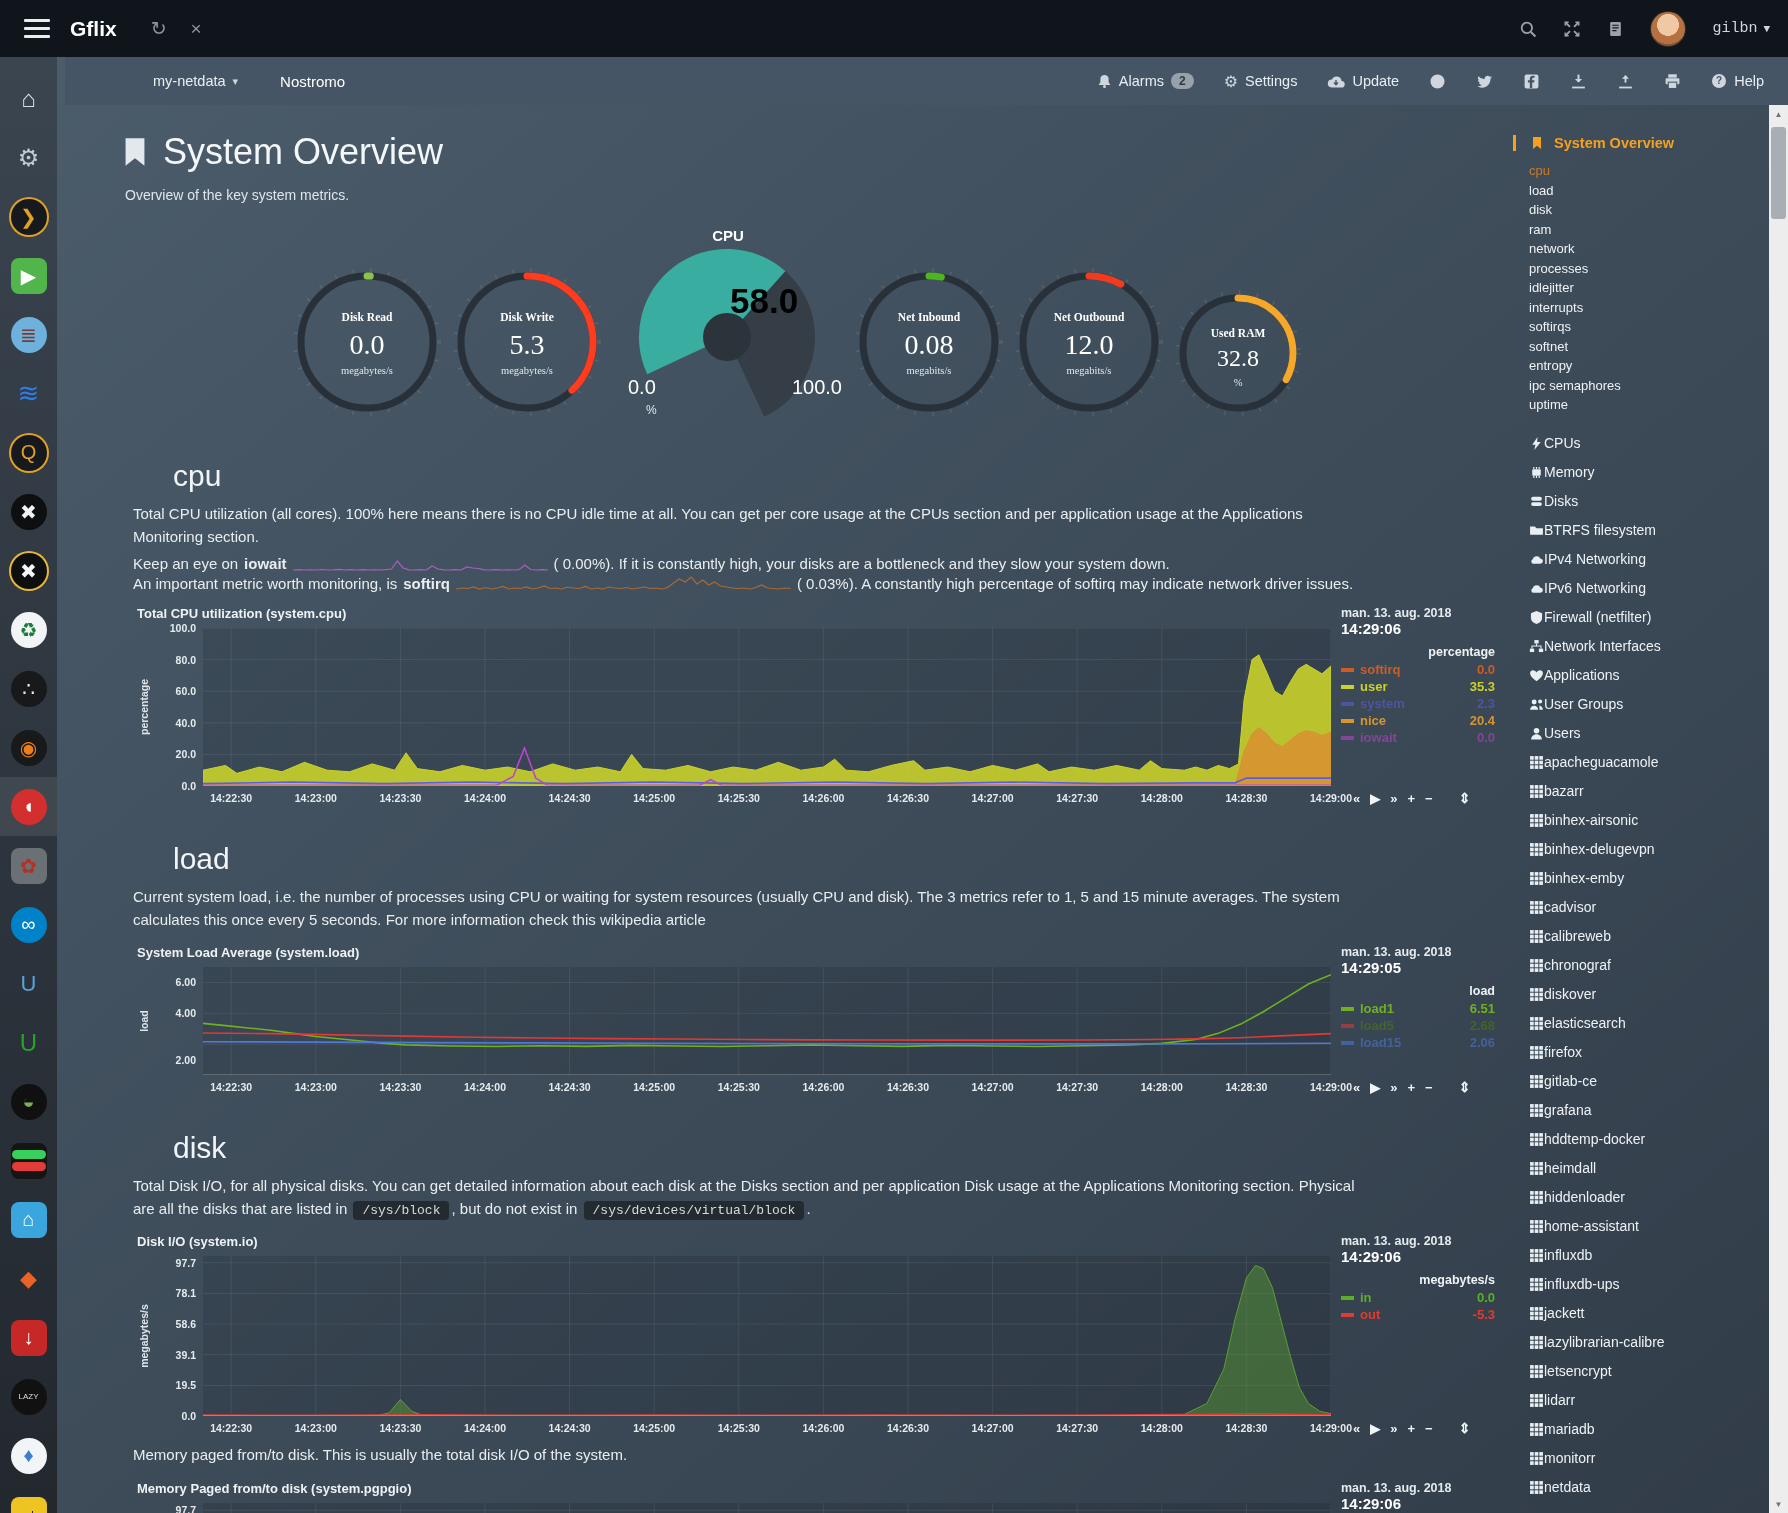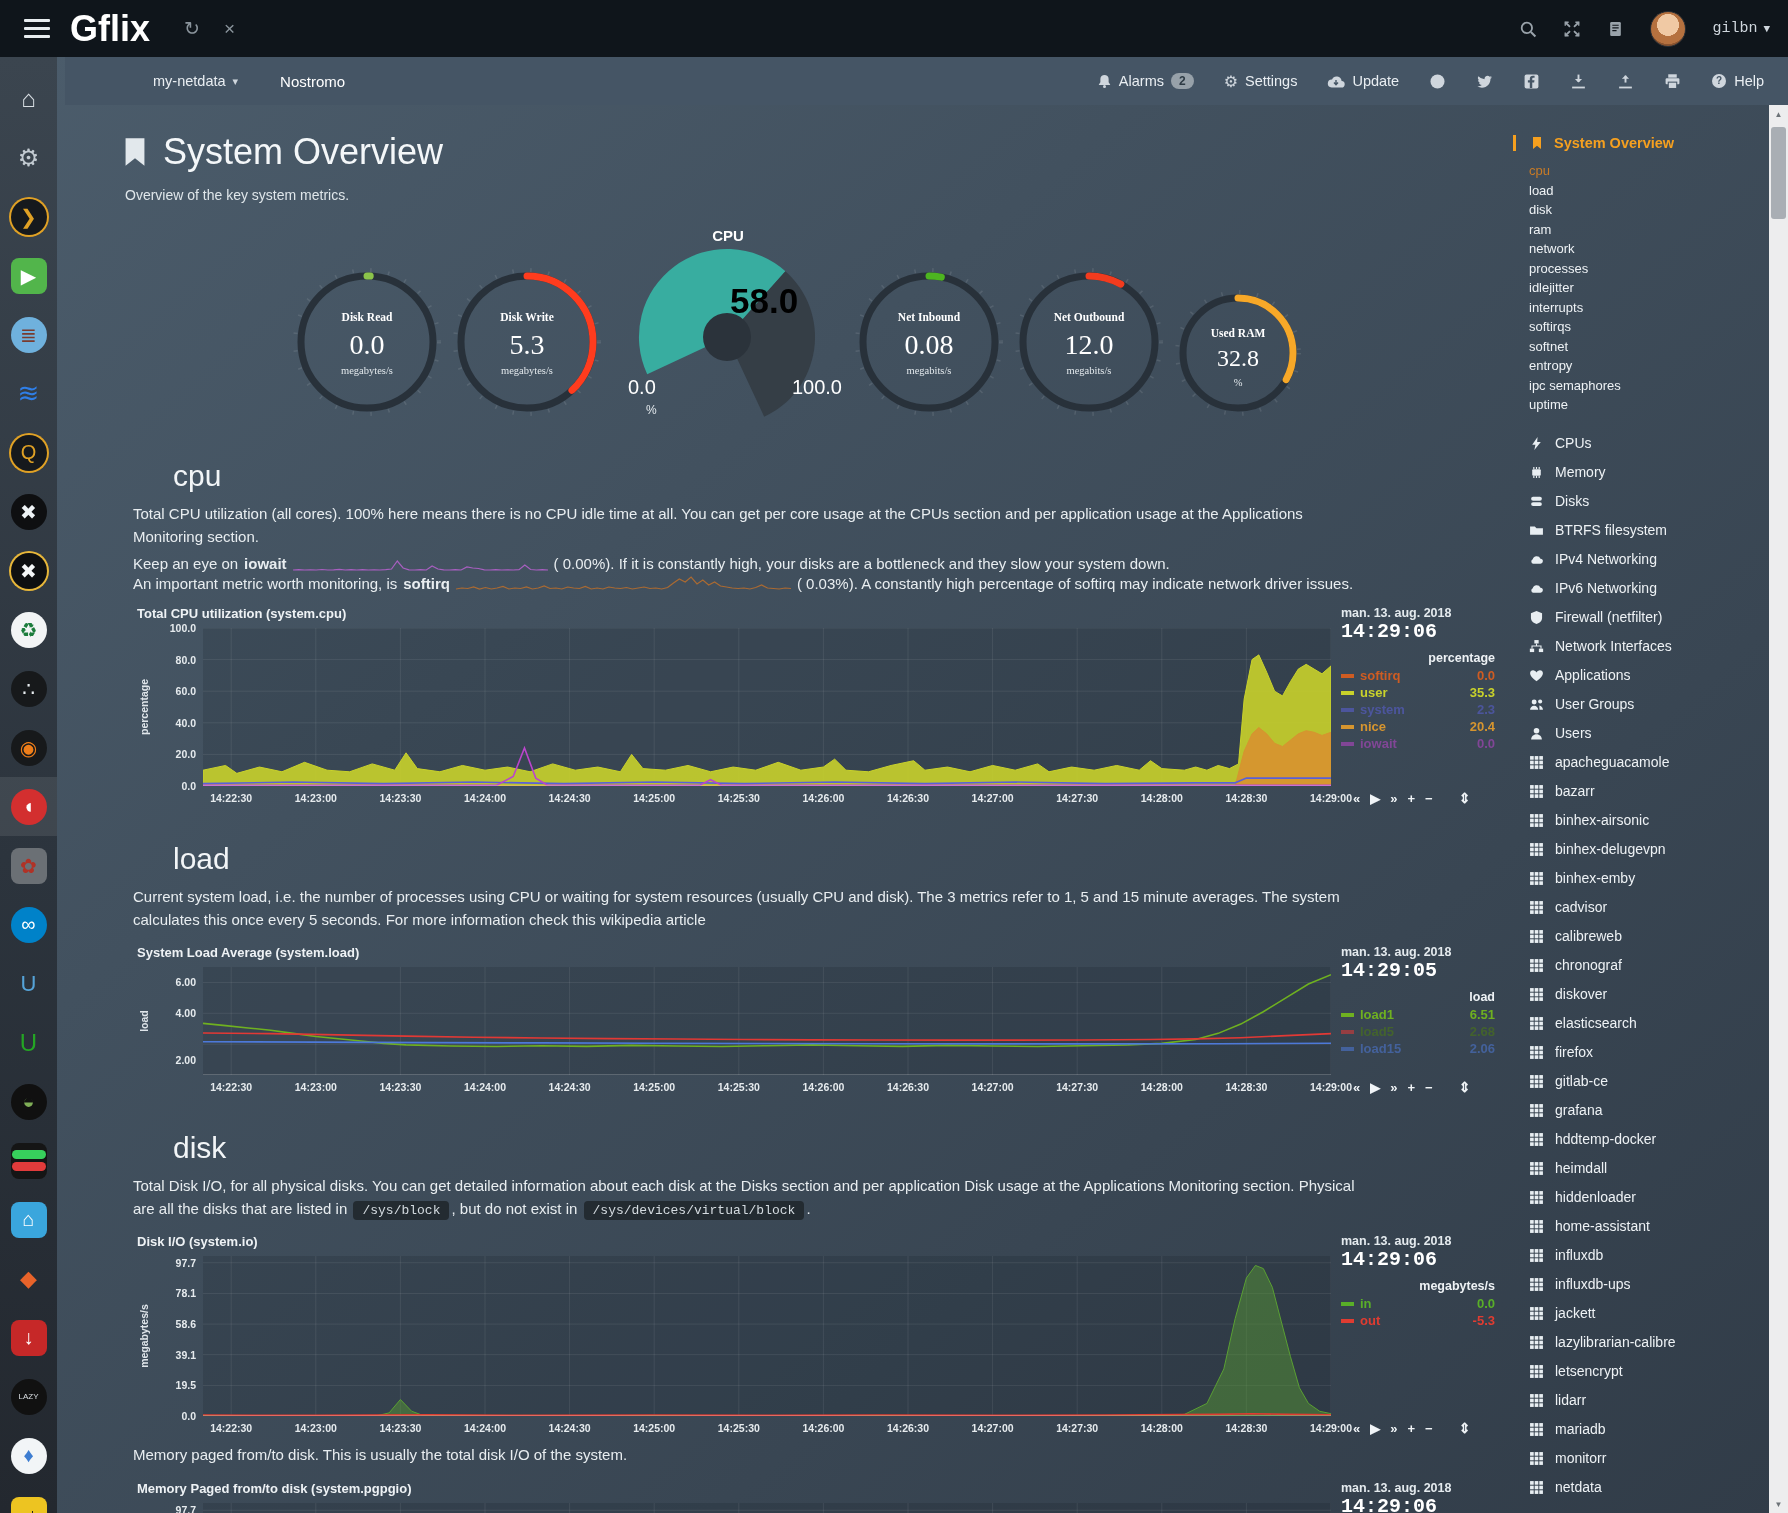--- a/index.html
+++ b/index.html
@@ -6,21 +6,21 @@
   html,body { width:1788px; height:1513px; overflow:hidden; }
   body {
     font-family:"Liberation Sans", sans-serif;
     background:linear-gradient(140deg,#4c5d6c 0%, #42515f 35%, #394653 70%, #313c48 100%);
     color:#e8edf0;
   }
   
   .topbar { height:57px; background:#0f151b; display:flex; align-items:center; padding:0 18px; position:relative; z-index:5;}
   .hamburger { width:26px; cursor:pointer; margin:0 20px 0 6px; }
   .hamburger div { height:3px; background:#e8edf0; margin:5px 0; border-radius:1px;}
-  .brand { font-size:36px; font-weight:bold; color:#ffffff; letter-spacing:0px; margin-right:22px; }
+  .brand { font-size:21px; font-weight:bold; color:#ffffff; letter-spacing:0px; margin-right:22px; }
   .tb-ic { color:#8a949c; font-size:19px; margin:0 12px; cursor:pointer; }
   .tb-right { margin-left:auto; display:flex; align-items:center; gap:26px;font-family:Liberation Mono, monospace; }
   .tb-right svg { display:block; }
   .avatar { width:36px; height:36px; border-radius:50%; background:radial-gradient(circle at 50% 38%, #f0c9a4 0 40%, #b5713f 41% 70%, #8a5430 71%); border:1px solid #2a2f35; }
   .tb-user { color:#cfd6dd; font-size:15px; display:flex; align-items:center; gap:6px; cursor:pointer;}
   
   .shell { display:flex; height:1456px; }
   
   .sidebar { width:57px; background:linear-gradient(#3b454f 0%, #2c343d 55%, #23282f 100%); display:flex; flex-direction:column; padding-top:12px; flex:none; }
   .sb-item { height:59px; display:flex; align-items:center; justify-content:center; cursor:pointer; flex:none;}
@@ -79,37 +79,37 @@
   .c-ylabel { grid-column:1; grid-row:2; position:relative; }
   .c-ylabel span { position:absolute; top:50%; left:50%; transform:translate(-50%,-50%) rotate(-90deg); font-size:10.5px; font-weight:bold; color:#dfe5ea; white-space:nowrap;}
   .c-yticks { grid-column:2; grid-row:2; position:relative; font-size:10.5px; font-weight:bold; color:#e6ebee; }
   .c-yticks div { position:absolute; right:7px; }
   .c-plot { grid-column:3; grid-row:2; background:rgba(10,16,22,0.14); position:relative; }
   .c-plot svg { display:block; width:100%; height:100%; }
   .c-xticks { grid-column:3; grid-row:3; position:relative; font-size:10.5px; font-weight:bold; color:#e6ebee; }
   .c-xticks div { position:absolute; top:6px; transform:translateX(-50%); white-space:nowrap;}
   .c-legend { grid-column:4; grid-row:1 / 4; position:relative; padding:0 6px 0 10px; }
   .lg-date { font-size:12.5px; font-weight:bold; color:#e4eaee; }
-  .lg-time { font-size:20px; font-weight:bold; color:#fff; margin-bottom:8px;font-family:Liberation Mono, monospace;}
+  .lg-time { font-size:15px; font-weight:bold; color:#fff; margin-bottom:8px;}
   .lg-unit { font-size:12.5px; font-weight:bold; color:#eef2f5; text-align:right; margin-bottom:3px;}
   .lg-row { display:flex; align-items:center; font-size:13px; font-weight:bold; margin:2px 0; cursor:pointer;}
   .lg-row.dim { opacity:0.55; }
   .lg-swatch { width:13px; height:4px; margin-right:6px; flex:none;}
   .lg-val { margin-left:auto; }
   .c-toolbar { position:absolute; bottom:2px; left:22px; display:flex; gap:10px; font-size:13px; color:#f0f4f7; font-weight:bold; align-items:center;}
   .c-toolbar span { cursor:pointer; }
   .c-toolbar .resize { margin-left:16px; font-size:14px; }
   
   .menu { width:258px; flex:none; padding:30px 0 0 2px; font-size:14px; overflow:hidden;}
   .menu-header { color:#f6a01f; font-weight:bold; font-size:14.5px; display:flex; align-items:center; gap:10px; border-left:3px solid #f6a01f; padding-left:13px; margin-bottom:10px; cursor:pointer;}
   .menu-sub { padding-left:16px; margin-bottom:14px;}
   .menu-sub div { line-height:19.5px; color:#eef2f5; font-size:13px; cursor:pointer; }
   .menu-sub div.active { color:#c87b26; }
   .menu-sec { padding-left:16px; }
-  .menu-row { display:flex; align-items:center; gap:11px; height:29px; color:#eef2f5; cursor:pointer; white-space:nowrap;}
+  .menu-row { display:flex; align-items:center; gap:0; height:29px; color:#eef2f5; cursor:pointer; white-space:nowrap;}
   .menu-row svg { flex:none; }
   .mi { color:#e8eef2; display:flex; width:15px; justify-content:center;}
 </style>
 </head>
 <body>
 
 <div class="topbar">
   <div class="hamburger">
       <div></div>
       <div></div>

